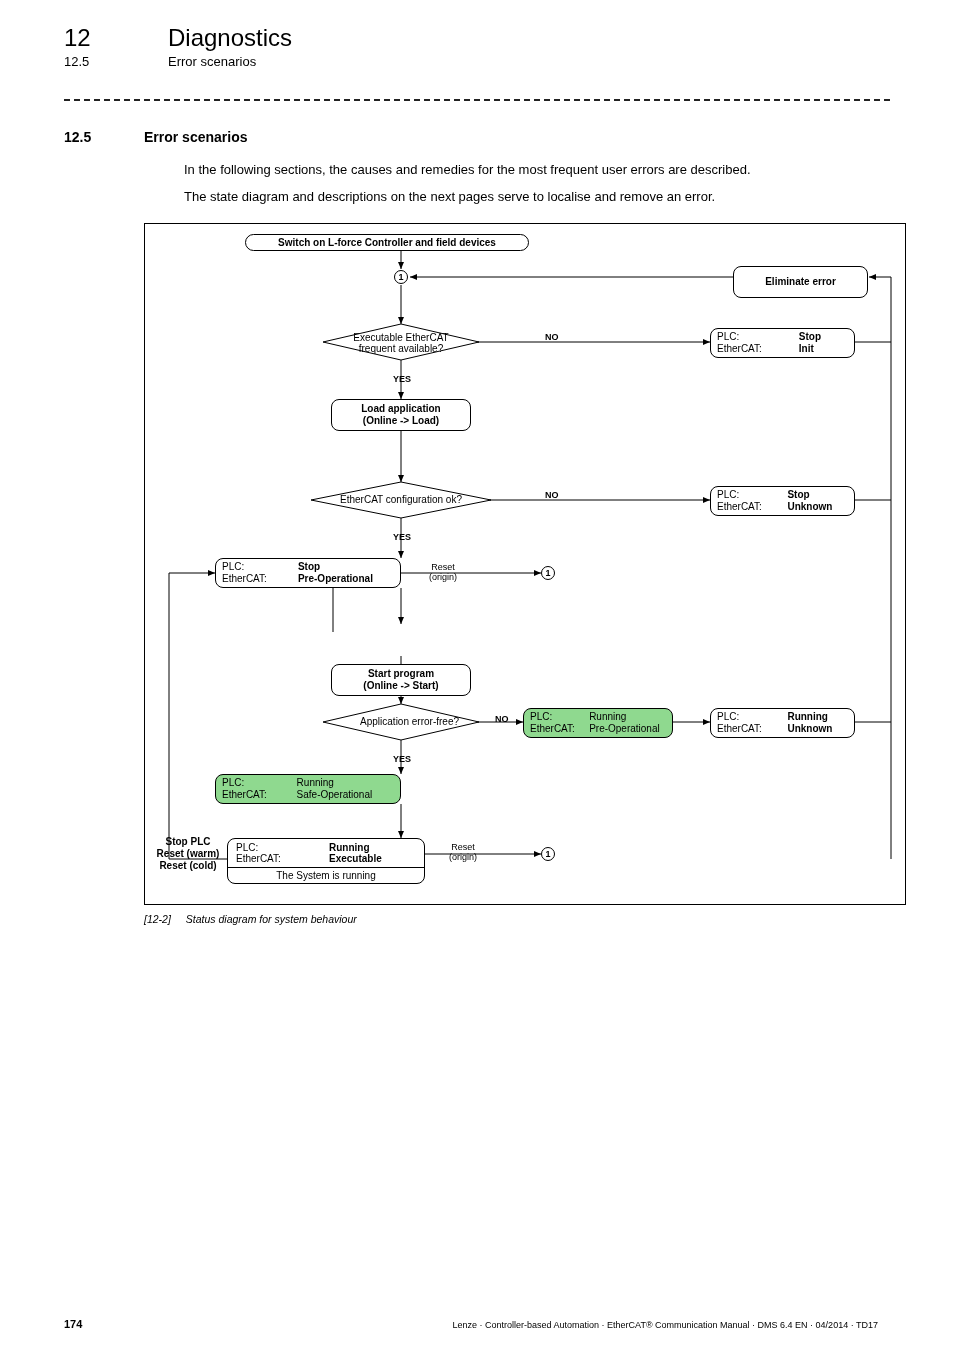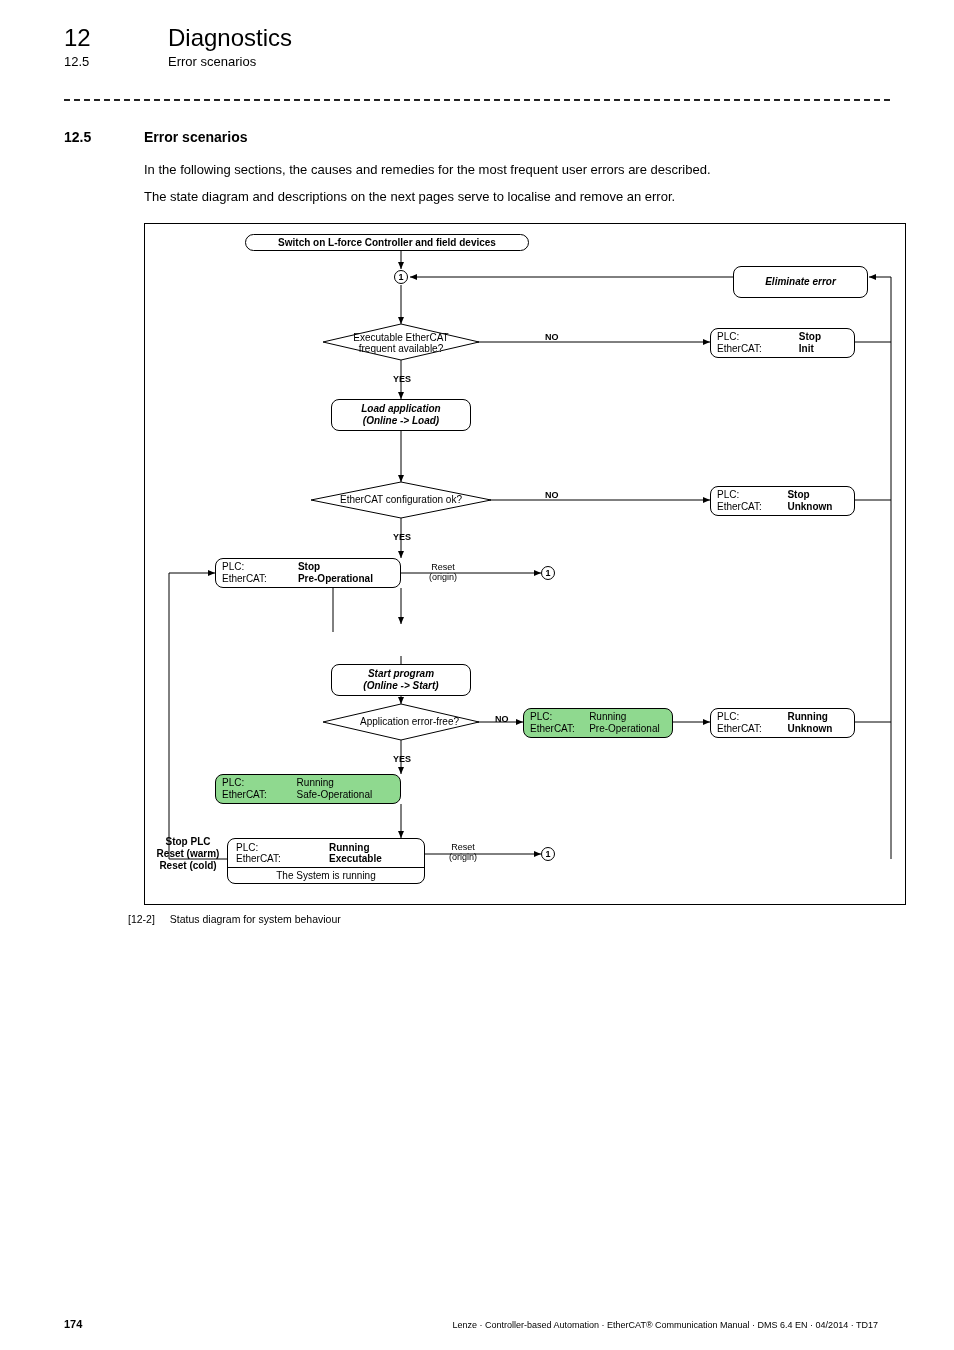--- a/index.html
+++ b/index.html
@@ -58,21 +58,21 @@
     width: 56px;
     font-size: 14px;
     font-weight: 700;
     flex-shrink: 0;
   }
   .sec-title {
     font-size: 14px;
     font-weight: 700;
   }
   .body-text {
-    margin-left: 80px;
+    margin-left: 120px;
     margin-right: 0;
     margin-top: 14px;
     font-size: 13px;
     line-height: 1.75;
   }
 
   
   .diagram {
     margin-left: 80px;
     margin-top: 14px;
@@ -104,21 +104,20 @@
   .process {
     border: 1px solid #000;
     border-radius: 8px;
     background: #fff;
     text-align: center;
     display: flex;
     align-items: center;
     justify-content: center;
     padding: 15px 6px;
     line-height: 1.2;
-    font-style: italic;
   }
   .state {
     border: 1px solid #000;
     border-radius: 8px;
     background: #fff;
     display: flex;
     align-items: center;
     padding: 2px 6px;
     line-height: 1.2;
   }
@@ -181,23 +180,24 @@
     font-weight: 700;
   }
   .sidebox {
     text-align: center;
     font-weight: 700;
     font-size: 10px;
     line-height: 1.2;
   }
 
   .caption {
-    margin-left: 64px;
+    margin-left: 80px;
     margin-top: 8px;
     font-size: 10.5px;
+    font-style: italic;
   }
   .caption .cap-id {
     margin-right: 12px;
   }
 
   .footer {
     position: absolute;
     bottom: 20px;
     left: 64px;
     right: 76px;

